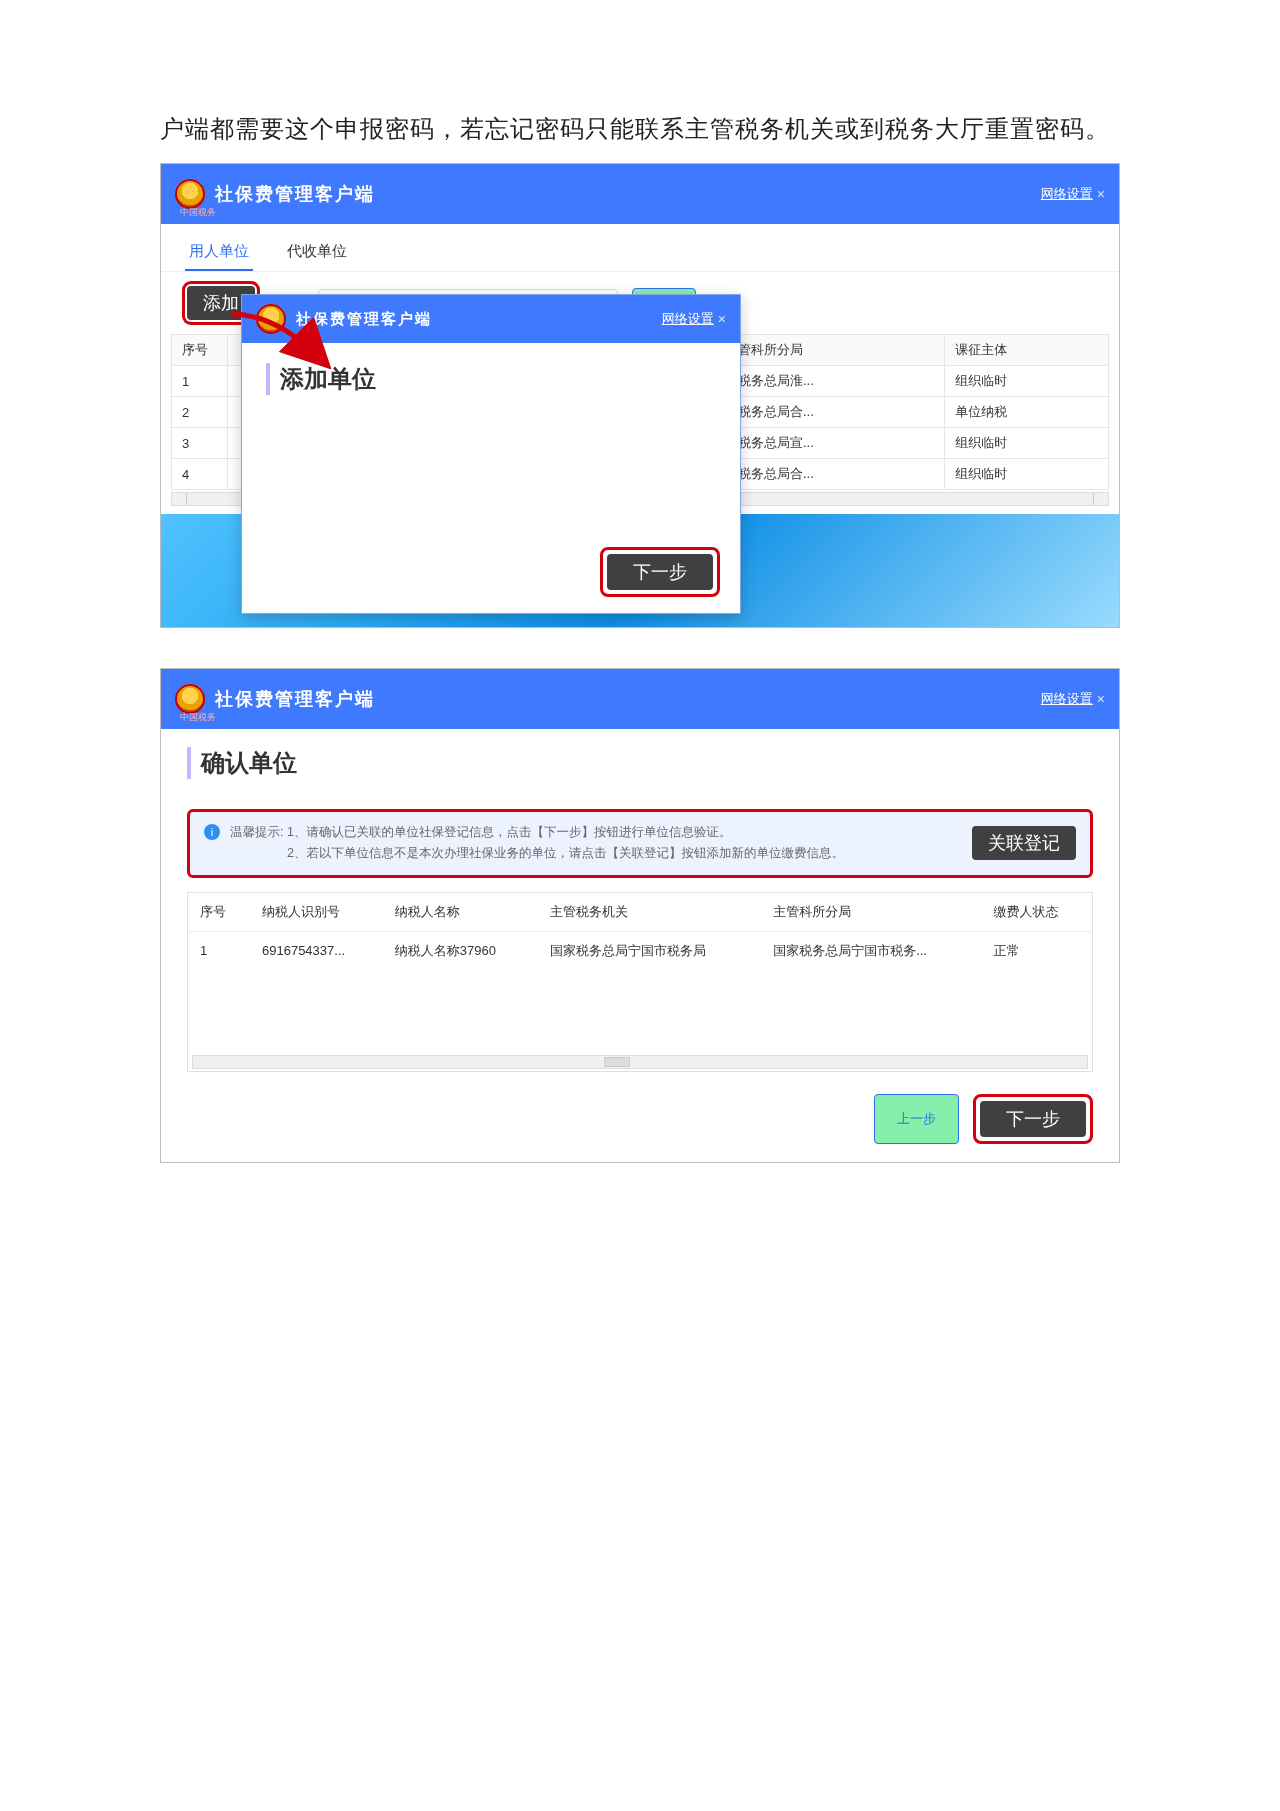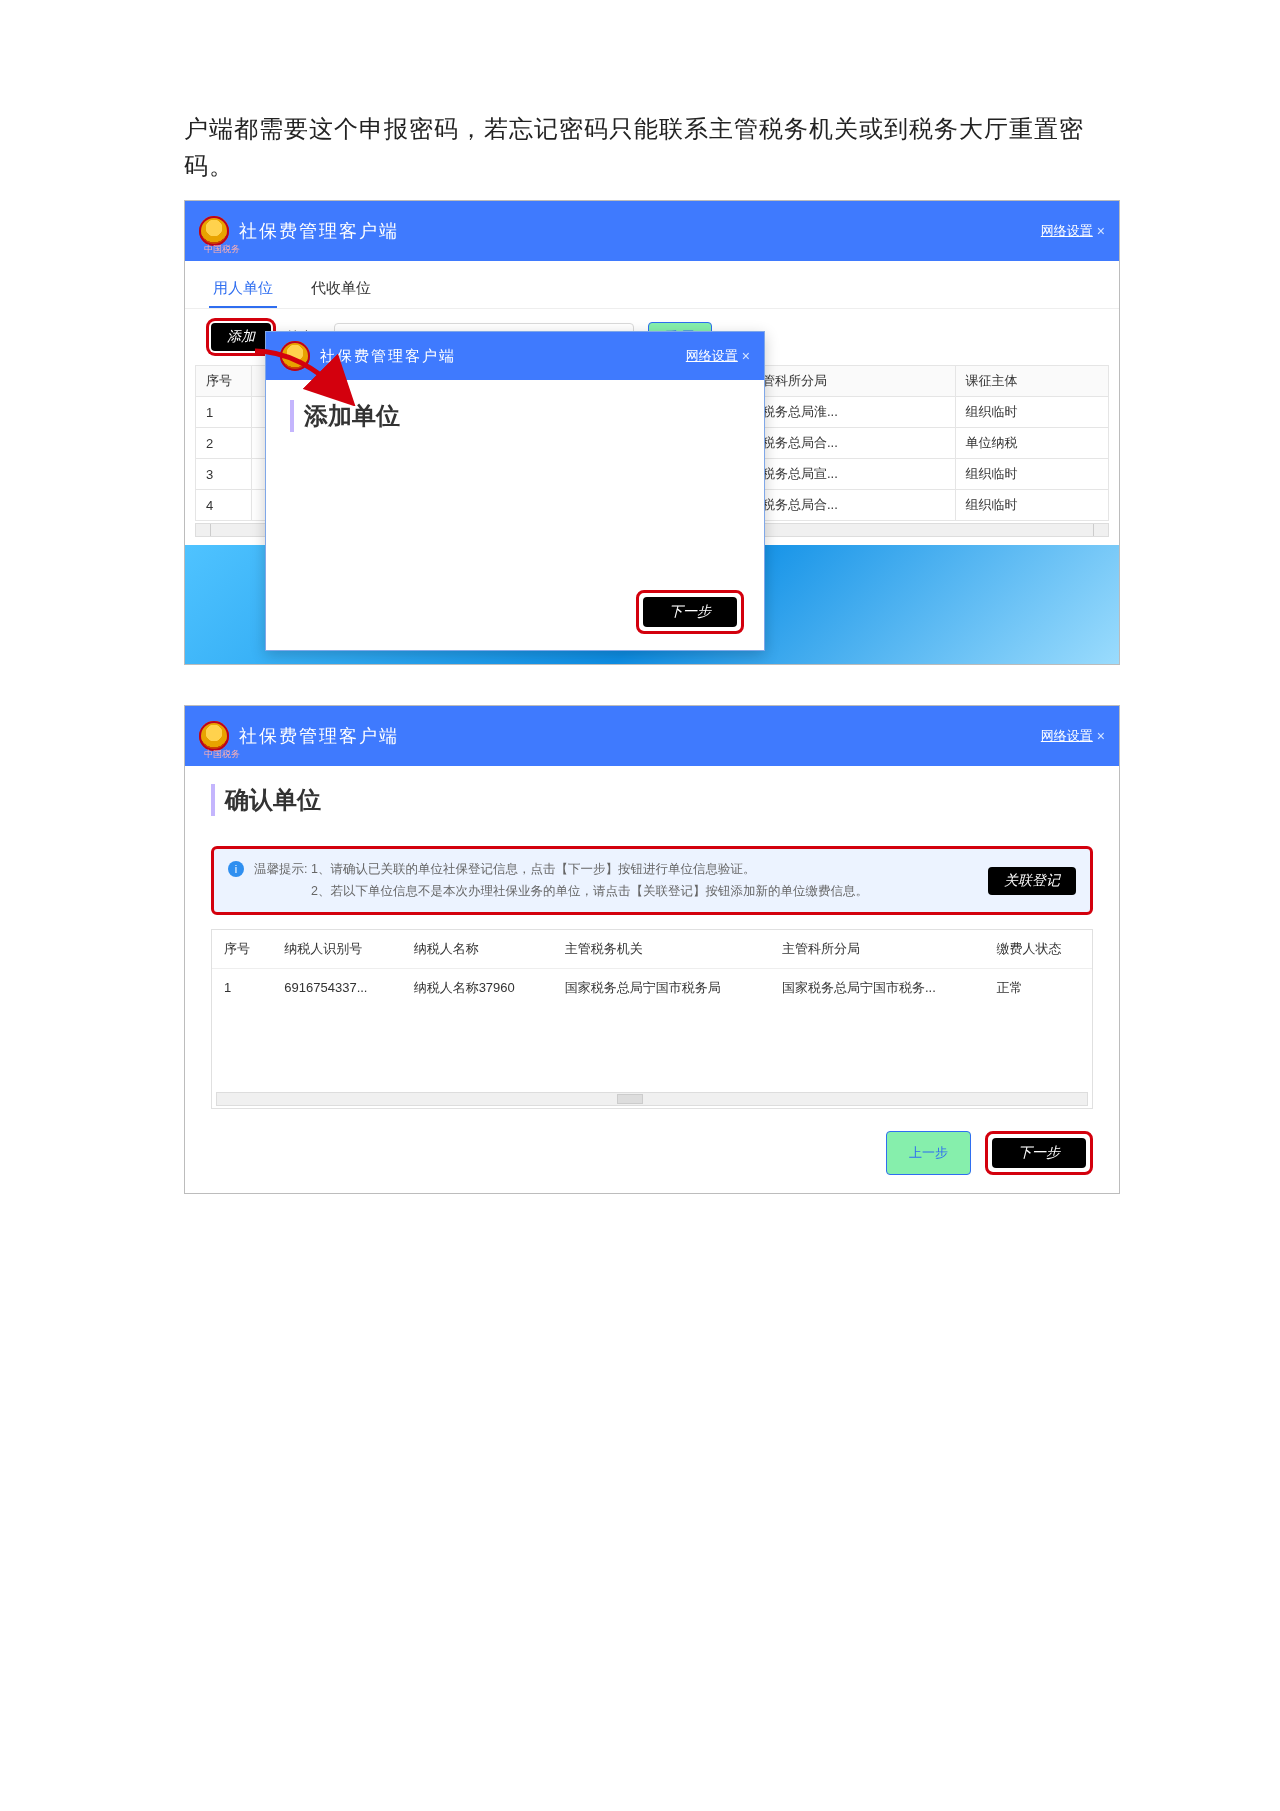--- a/index.html
+++ b/index.html
@@ -5,21 +5,20 @@
   * { box-sizing: border-box; margin: 0; padding: 0; }
   body {
     background: #fff;
     font-family: "Microsoft YaHei", "SimSun", Arial, sans-serif;
     font-size: 14px;
     color: #333;
     width: 1280px;
   }
   .page {
     padding: 110px 160px 200px 160px;
-    margin-left: 24px;
   }
   .intro-text {
     font-size: 24px;
     line-height: 1.55;
     color: #222;
     margin-bottom: 16px;
     letter-spacing: 1px;
   }
 
   
@@ -46,21 +45,21 @@
     border-radius: 50%;
     background: radial-gradient(circle at 50% 40%, #ffd24d 0 35%, #e8a300 36% 60%, #c40 61% 100%);
     margin-right: 10px;
     flex-shrink: 0;
     box-shadow: 0 0 0 2px #b02 inset;
   }
   .logo-sub {
     position: absolute; left: 19px; top: 42px;
     font-size: 9px; color: #ffb0b0;
   }
-  .app-title { font-size: 18px; font-weight: 400; letter-spacing: 2px; }
+  .app-title { font-size: 18px; font-weight: 700; letter-spacing: 2px; }
   .topbar .right {
     margin-left: auto;
     display: flex; align-items: center; gap: 4px;
     font-size: 13px;
   }
   .net-link { color: #fff; text-decoration: underline; cursor: pointer; }
   .close-x { color: #d7e6ff; font-size: 14px; cursor: pointer; }
 
   
   .tabs {
@@ -81,25 +80,24 @@
 
   
   .toolbar {
     display: flex;
     align-items: center;
     padding: 12px 24px;
     gap: 14px;
     font-size: 13px;
   }
   .btn-primary {
-    background: #000000; color: #fff;
+    background: #404040; color: #fff;
     border: none; border-radius: 4px;
-    padding: 5px 16px; font-size: 14px;
+    padding: 5px 16px; font-size: 18px;
     cursor: pointer;
-    font-style: italic;
   }
   .btn-outline {
     background: #86efac; color: #2f6ef0;
     border: 1px solid #2f6ef0; border-radius: 4px;
     padding: 5px 16px; font-size: 13px;
     cursor: pointer;
   }
   .highlight-red {
     box-shadow: 0 0 0 3px #d3000d;
     border-radius: 6px;

